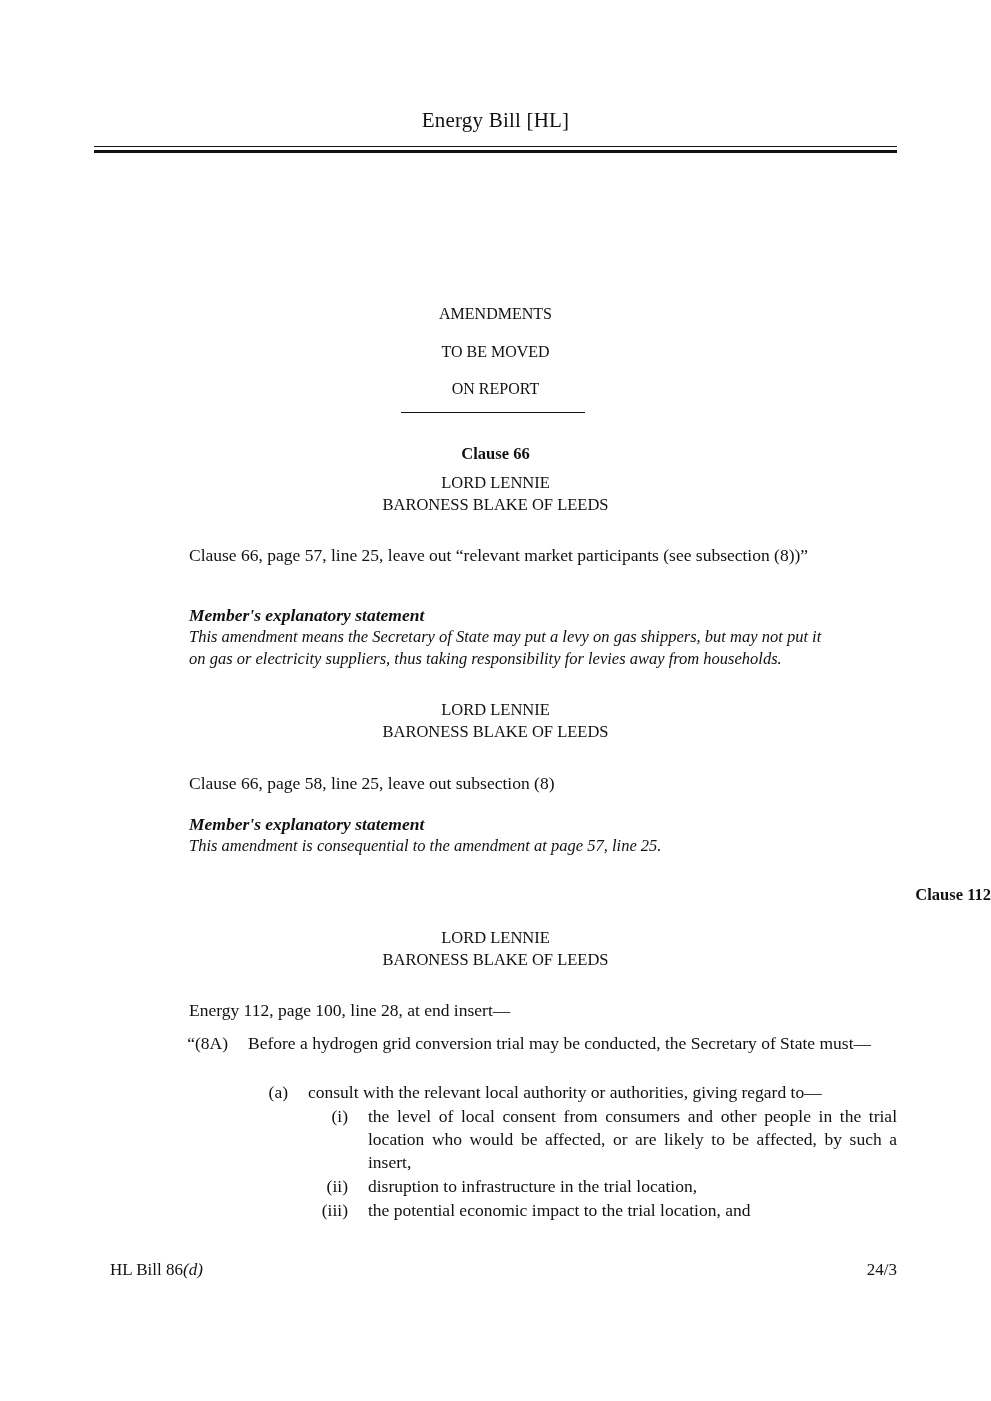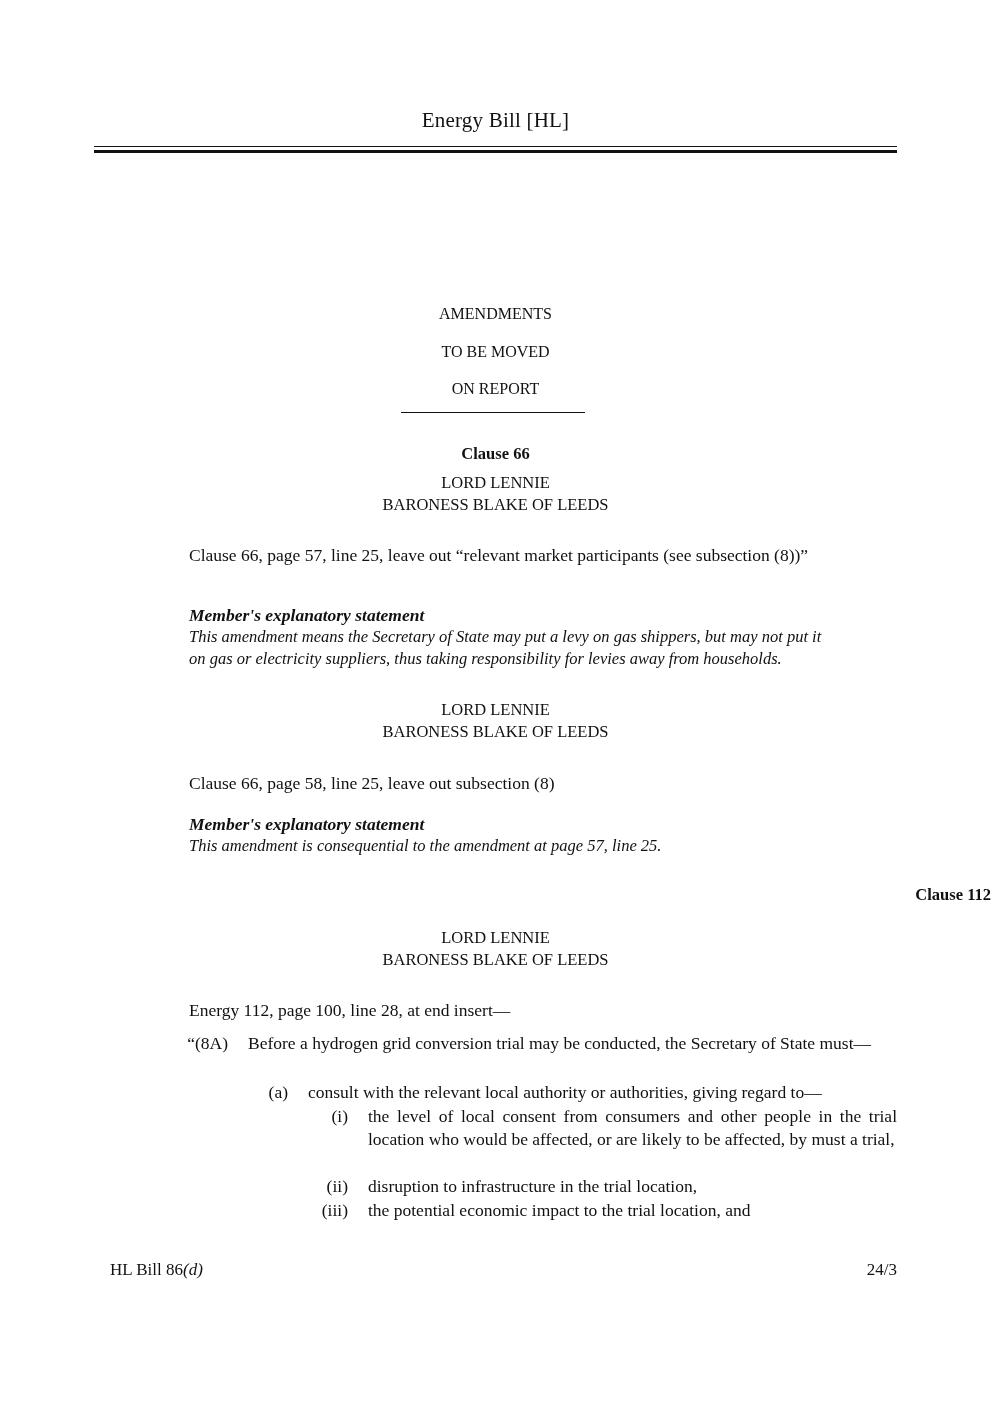--- a/index.html
+++ b/index.html
@@ -70,21 +70,21 @@
 </div>
 
 <div class="abs hang" style="left:0; top:1032px; width:931px; height:200px;">
   <div class="lbl" style="left:160px; width:68px; top:0;">“(8A)</div>
   <div class="txt" style="left:248px; width:649px; top:0;">Before a hydrogen grid conversion trial may be conducted, the Secretary of State must—</div>
 
   <div class="lbl" style="left:240px; width:48px; top:49px;">(a)</div>
   <div class="txt" style="left:308px; width:589px; top:49px;">consult with the relevant local authority or authorities, giving regard to—</div>
 
   <div class="lbl" style="left:300px; width:48px; top:73px;">(i)</div>
-  <div class="txt" style="left:368px; width:529px; top:73px;">the level of local consent from consumers and other people in the trial location who would be affected, or are likely to be affected, by must a trial,</div>
+  <div class="txt" style="left:368px; width:529px; top:73px;">the level of local consent from consumers and other people in the trial location who would be affected, or are likely to be affected, by such a insert,</div>
 
   <div class="lbl" style="left:300px; width:48px; top:143px;">(ii)</div>
   <div class="txt" style="left:368px; width:529px; top:143px;">disruption to infrastructure in the trial location,</div>
 
   <div class="lbl" style="left:300px; width:48px; top:167px;">(iii)</div>
   <div class="txt" style="left:368px; width:529px; top:167px;">the potential economic impact to the trial location, and</div>
 </div>
 
 <div class="abs footer" style="left:94px;margin-left:16px;"><span>HL Bill 86</span><span class="ital">(d)</span></div>
 <div class="abs footer" style="left:797px; width:100px; text-align:right;">24/3</div>

